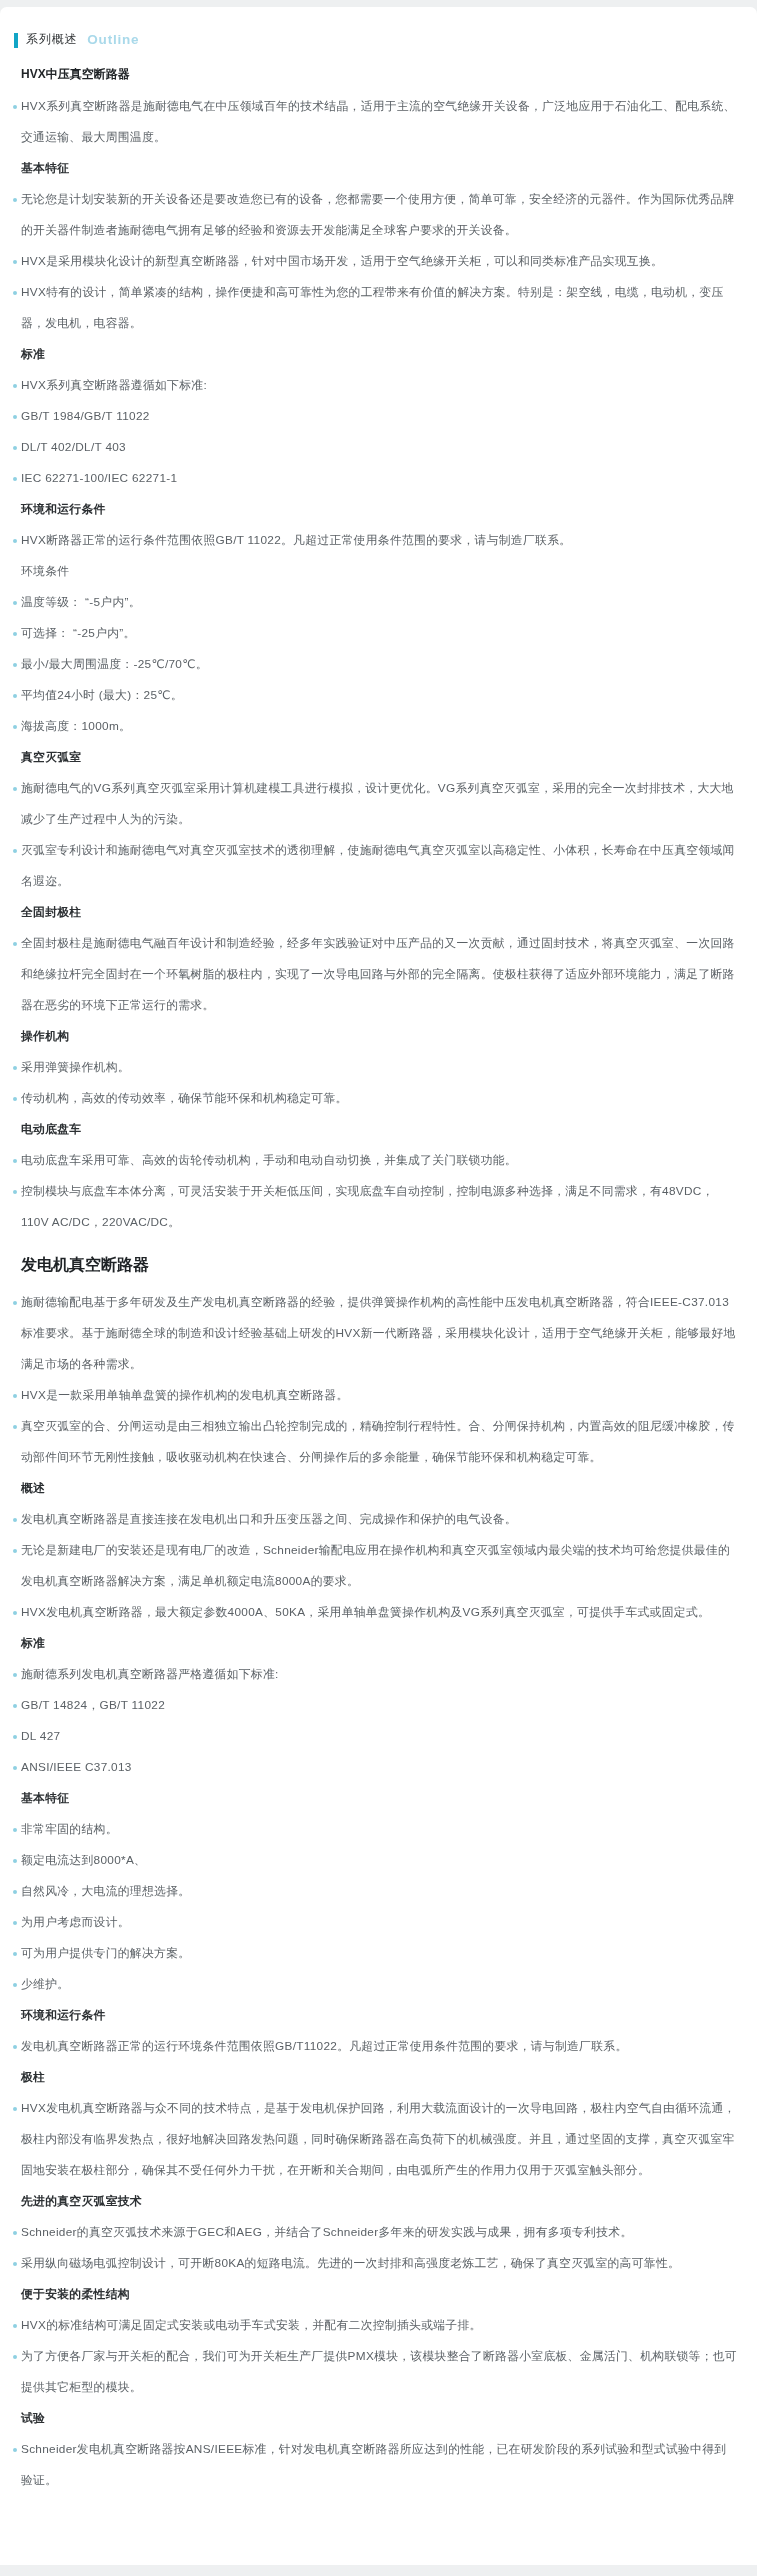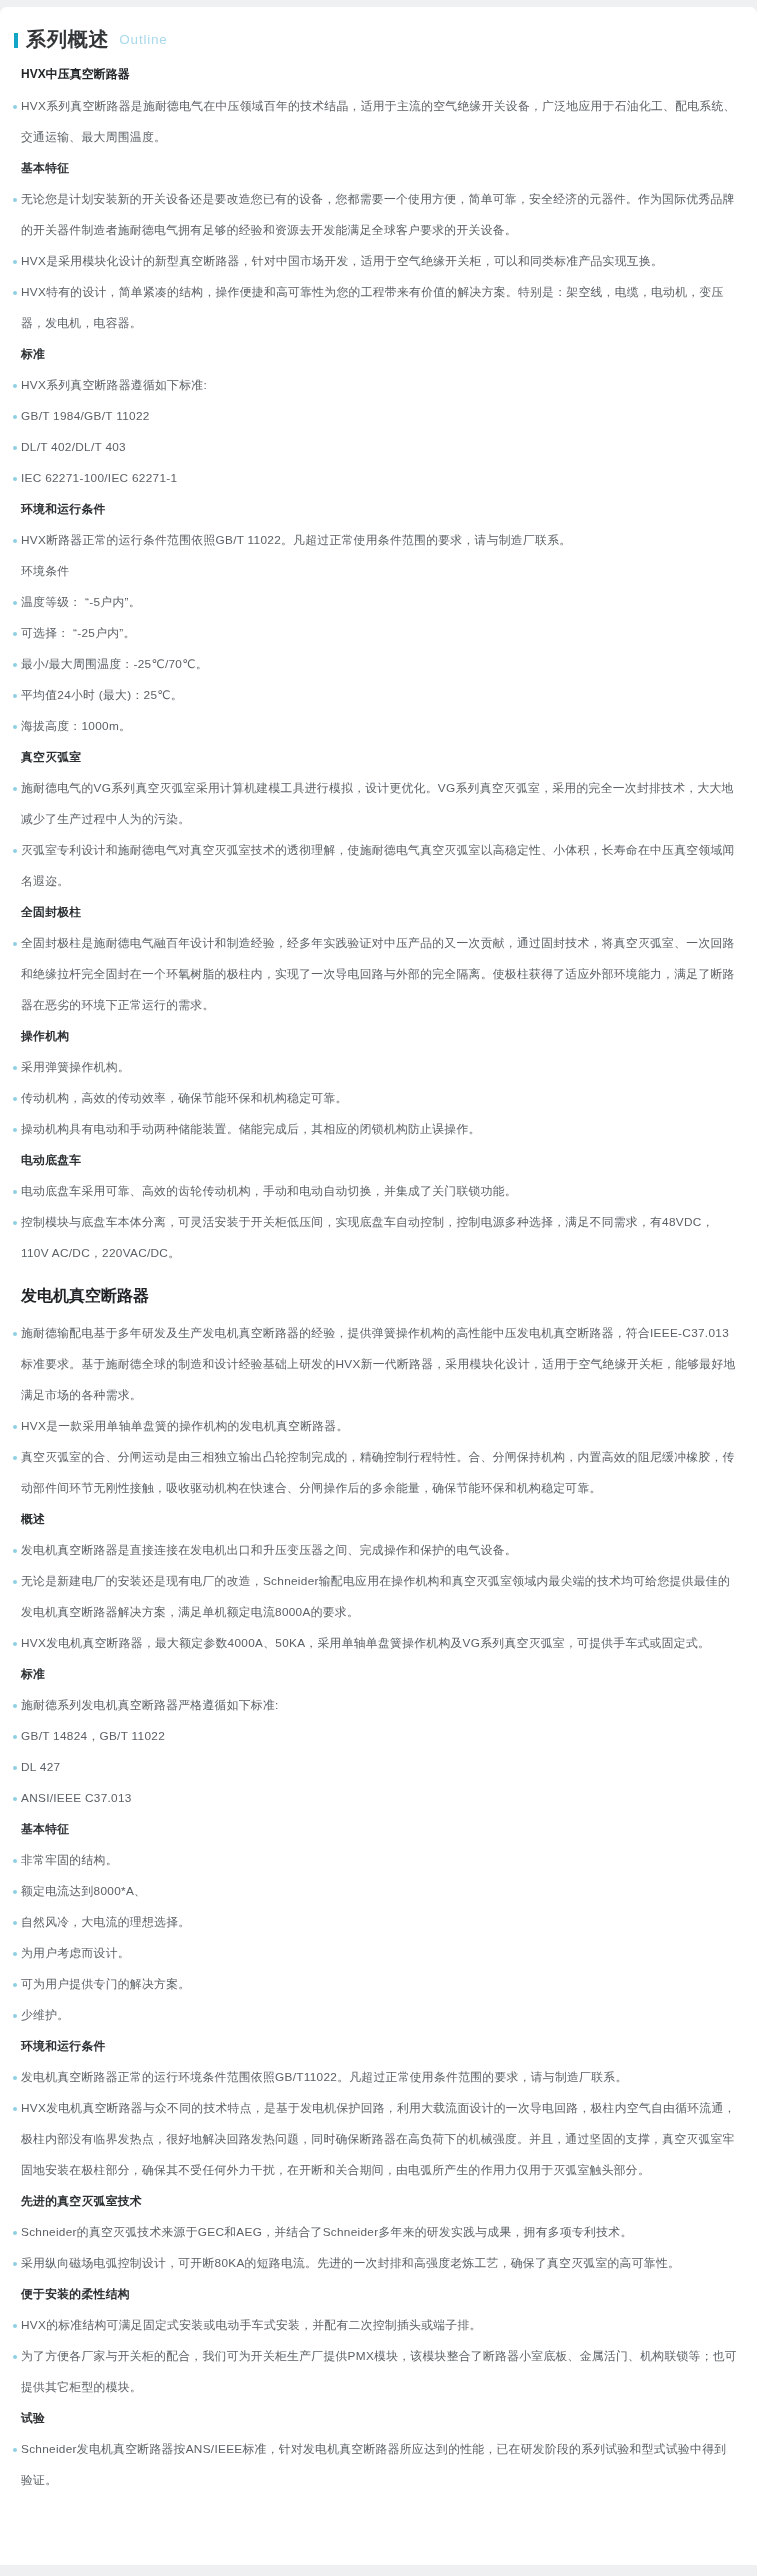--- a/index.html
+++ b/index.html
@@ -29,30 +29,31 @@
   }
   .accent-bar{
     display:inline-block;
     width:4.2px;
     height:15px;
     background:#12a5c6;
     margin-right:7.6px;
     flex:0 0 auto;
   }
   .title-zh{
-    font-size:20px;
-    font-weight:bold;
+    font-size:12px;
+    font-weight:normal;
     color:#333638;
     letter-spacing:0.8px;
   }
   .title-en{
     font-size:13.5px;
     color:#a9d9ea;
     margin-left:10px;
     letter-spacing:0.8px;
+    font-weight:bold;
   }
   .h2{
     color:#1f2326;
     font-weight:bold;
     margin:0;
     padding-left:6.7px;
   }
   .h2-a{
     font-size:12px;
     line-height:34px;
@@ -125,21 +126,20 @@
         <div class="item bullet">平均值24小时 (最大)：25℃。</div>
         <div class="item bullet">海拔高度：1000m。</div>
         <div class="item subhead">真空灭弧室</div>
         <div class="item bullet">施耐德电气的VG系列真空灭弧室采用计算机建模工具进行模拟，设计更优化。VG系列真空灭弧室，采用的完全一次封排技术，大大地减少了生产过程中人为的污染。</div>
         <div class="item bullet">灭弧室专利设计和施耐德电气对真空灭弧室技术的透彻理解，使施耐德电气真空灭弧室以高稳定性、小体积，长寿命在中压真空领域闻名遐迩。</div>
         <div class="item subhead">全固封极柱</div>
         <div class="item bullet">全固封极柱是施耐德电气融百年设计和制造经验，经多年实践验证对中压产品的又一次贡献，通过固封技术，将真空灭弧室、一次回路和绝缘拉杆完全固封在一个环氧树脂的极柱内，实现了一次导电回路与外部的完全隔离。使极柱获得了适应外部环境能力，满足了断路器在恶劣的环境下正常运行的需求。</div>
         <div class="item subhead">操作机构</div>
         <div class="item bullet">采用弹簧操作机构。</div>
         <div class="item bullet">传动机构，高效的传动效率，确保节能环保和机构稳定可靠。</div>
-        <div class="item bullet">操动机构具有电动和手动两种储能装置。储能完成后，其相应的闭锁机构防止误操作。</div>
         <div class="item subhead">电动底盘车</div>
         <div class="item bullet">电动底盘车采用可靠、高效的齿轮传动机构，手动和电动自动切换，并集成了关门联锁功能。</div>
         <div class="item bullet">控制模块与底盘车本体分离，可灵活安装于开关柜低压间，实现底盘车自动控制，控制电源多种选择，满足不同需求，有48VDC，110V AC/DC，220VAC/DC。</div>
         <div class="h2 h2-b">发电机真空断路器</div>
         <div class="item bullet">施耐德输配电基于多年研发及生产发电机真空断路器的经验，提供弹簧操作机构的高性能中压发电机真空断路器，符合IEEE-C37.013 标准要求。基于施耐德全球的制造和设计经验基础上研发的HVX新一代断路器，采用模块化设计，适用于空气绝缘开关柜，能够最好地满足市场的各种需求。</div>
         <div class="item bullet">HVX是一款采用单轴单盘簧的操作机构的发电机真空断路器。</div>
         <div class="item bullet">真空灭弧室的合、分闸运动是由三相独立输出凸轮控制完成的，精确控制行程特性。合、分闸保持机构，内置高效的阻尼缓冲橡胶，传动部件间环节无刚性接触，吸收驱动机构在快速合、分闸操作后的多余能量，确保节能环保和机构稳定可靠。</div>
         <div class="item subhead">概述</div>
         <div class="item bullet">发电机真空断路器是直接连接在发电机出口和升压变压器之间、完成操作和保护的电气设备。</div>
         <div class="item bullet">无论是新建电厂的安装还是现有电厂的改造，Schneider输配电应用在操作机构和真空灭弧室领域内最尖端的技术均可给您提供最佳的发电机真空断路器解决方案，满足单机额定电流8000A的要求。</div>
@@ -151,20 +151,21 @@
         <div class="item bullet">ANSI/IEEE C37.013</div>
         <div class="item subhead">基本特征</div>
         <div class="item bullet">非常牢固的结构。</div>
         <div class="item bullet">额定电流达到8000*A、</div>
         <div class="item bullet">自然风冷，大电流的理想选择。</div>
         <div class="item bullet">为用户考虑而设计。</div>
         <div class="item bullet">可为用户提供专门的解决方案。</div>
         <div class="item bullet">少维护。</div>
         <div class="item subhead">环境和运行条件</div>
         <div class="item bullet">发电机真空断路器正常的运行环境条件范围依照GB/T11022。凡超过正常使用条件范围的要求，请与制造厂联系。</div>
+        <div class="item subhead">极柱</div>
         <div class="item bullet">HVX发电机真空断路器与众不同的技术特点，是基于发电机保护回路，利用大载流面设计的一次导电回路，极柱内空气自由循环流通，极柱内部没有临界发热点，很好地解决回路发热问题，同时确保断路器在高负荷下的机械强度。并且，通过坚固的支撑，真空灭弧室牢固地安装在极柱部分，确保其不受任何外力干扰，在开断和关合期间，由电弧所产生的作用力仅用于灭弧室触头部分。</div>
         <div class="item subhead">先进的真空灭弧室技术</div>
         <div class="item bullet">Schneider的真空灭弧技术来源于GEC和AEG，并结合了Schneider多年来的研发实践与成果，拥有多项专利技术。</div>
         <div class="item bullet">采用纵向磁场电弧控制设计，可开断80KA的短路电流。先进的一次封排和高强度老炼工艺，确保了真空灭弧室的高可靠性。</div>
         <div class="item subhead">便于安装的柔性结构</div>
         <div class="item bullet">HVX的标准结构可满足固定式安装或电动手车式安装，并配有二次控制插头或端子排。</div>
         <div class="item bullet">为了方便各厂家与开关柜的配合，我们可为开关柜生产厂提供PMX模块，该模块整合了断路器小室底板、金属活门、机构联锁等；也可提供其它柜型的模块。</div>
         <div class="item subhead">试验</div>
         <div class="item bullet">Schneider发电机真空断路器按ANS/IEEE标准，针对发电机真空断路器所应达到的性能，已在研发阶段的系列试验和型式试验中得到验证。</div>
       </div>

